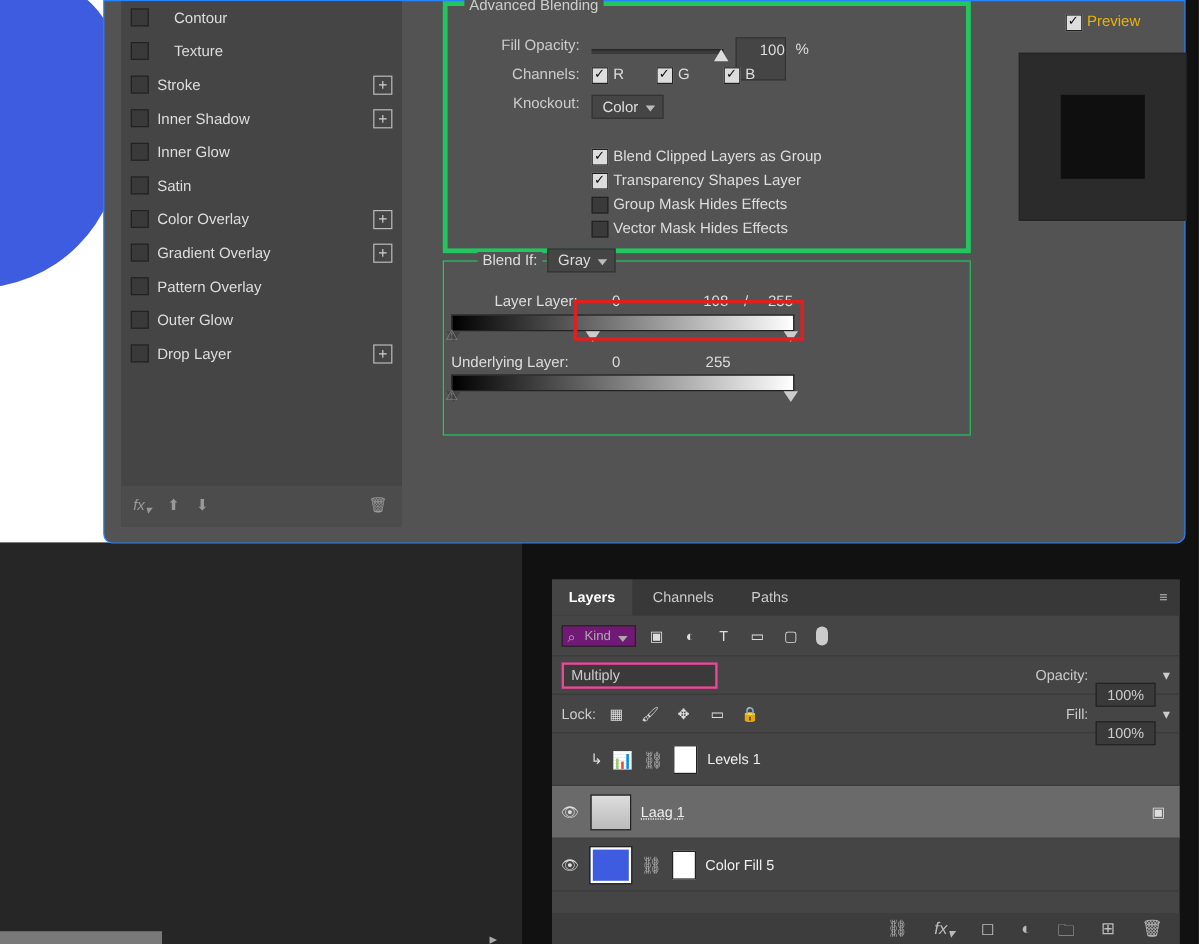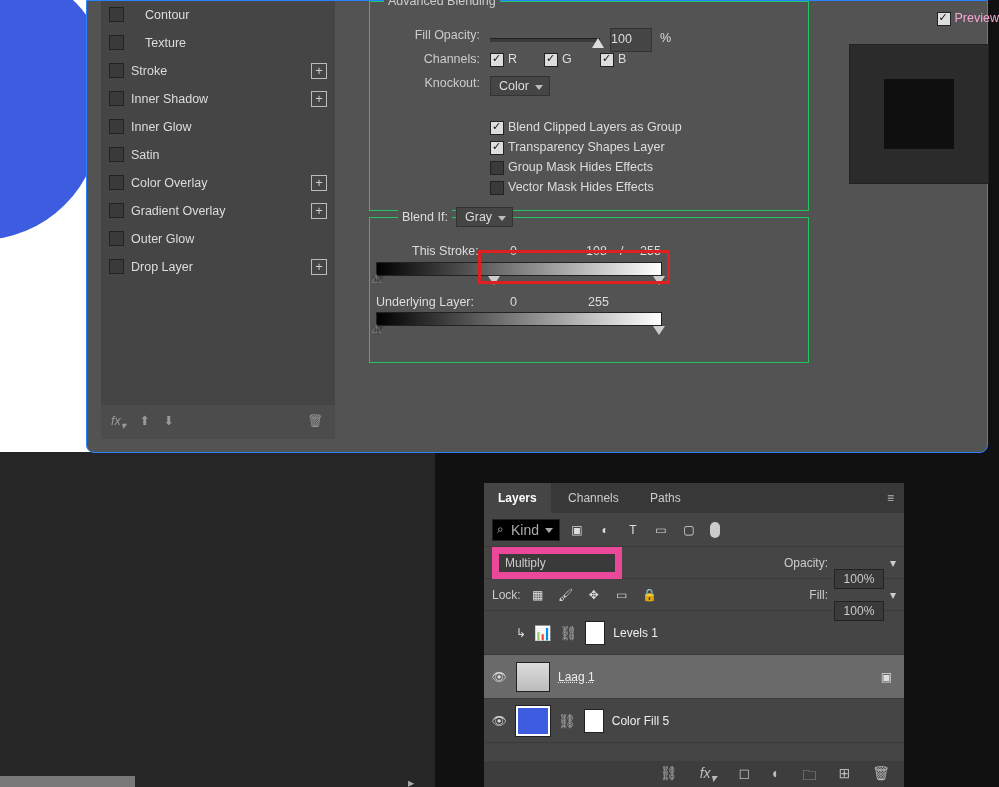--- a/index.html
+++ b/index.html
@@ -17,60 +17,60 @@
 
   .fx-list { position:absolute; left:14px; top:0; width:234px; height:438px; background:#454545; }
   .fx-item { height:28px; line-height:28px; padding-left:30px; position:relative; color:#ddd; }
   .fx-item.sub { padding-left:44px; }
   .fx-check { position:absolute; left:8px; top:6px; width:15px; height:15px; border:1px solid #222; background:#3a3a3a; }
   .fx-plus  { position:absolute; right:8px; top:6px; width:16px; height:16px; border:1px solid #bbb; text-align:center; line-height:14px; font-size:13px; color:#ccc; }
   .fx-footer{ position:absolute; left:0; bottom:0; width:100%; height:34px; background:#4c4c4c; color:#999; }
   .fx-footer span{ display:inline-block; margin:8px 0 0 10px; }
 
   
-  .adv  { position:absolute; left:282px; top:0; width:440px; height:210px; border:1px solid #22c55e; }
+  .adv  { position:absolute; left:282px; top:0; width:440px; height:210px; border:4px solid #22c55e; }
   .adv-title{ position:absolute; left:14px; top:-8px; background:#535353; padding:0 4px; color:#ccc; }
   .row  { position:absolute; left:0; width:100%; height:24px; }
   .lbl  { display:inline-block; text-align:right; color:#ccc; }
   .slider-track{ position:absolute; height:4px; background:#3a3a3a; border-top:1px solid #222; }
   .slider-thumb{ position:absolute; width:0; height:0; border-left:6px solid transparent; border-right:6px solid transparent; border-bottom:10px solid #ddd; }
-  .numbox{ display:inline-block; background:#454545; border:1px solid #333; width:42px; height:24px; text-align:left; line-height:20px; }
+  .numbox{ display:inline-block; background:#454545; border:1px solid #333; width:42px; height:36px; text-align:right; line-height:20px; }
   .chk { display:inline-block; width:14px; height:14px; border:1px solid #222; background:#ddd; vertical-align:middle; position:relative; margin-right:4px; }
   .chk::after{ content:"✓"; color:#111; font-size:11px; position:absolute; left:1px; top:-2px; }
   .chk.off::after{ content:""; }
   .chk.off{ background:#3a3a3a; border:1px solid #222; }
   .dd { display:inline-block; background:#454545; border:1px solid #333; padding:2px 20px 2px 8px; position:relative; }
   .dd::after{ content:""; position:absolute; right:6px; top:8px; border-left:4px solid transparent; border-right:4px solid transparent; border-top:5px solid #bbb; }
 
   
   .bif { position:absolute; left:282px; top:216px; width:440px; height:146px; border:1px solid #22c55e; }
   .grad-track{ position:absolute; height:14px; background:linear-gradient(to right,#000,#fff); border:1px solid #222; }
   .tri-down{ position:absolute; width:0; height:0; border-left:6px solid transparent; border-right:6px solid transparent; border-top:9px solid #ccc; }
   .tri-ex { position:absolute; color:#888; font-size:12px; }
   .redbox { position:absolute; border:3px solid #e02020; }
 
   
   .preview-wrap{ position:absolute; left:752px; top:10px; width:160px; }
-  .preview-chk { text-align:right; color:#f9a8d4; }
+  .preview-chk { text-align:center; color:#eab308; }
   .preview-box { margin:18px auto 0; width:140px; height:140px; background:#2b2b2b; border:1px solid #222; display:flex; align-items:center; justify-content:center; }
   .preview-swatch{ width:70px; height:70px; background:#0f0f0f; }
 
   
-  .lp { position:absolute; left:484px; top:483px; width:420px; height:304px; background:#454545; font-size:12px; }
+  .lp { position:absolute; left:460px; top:483px; width:523px; height:304px; background:#454545; font-size:12px; }
   .lp-tabs{ height:30px; background:#383838; }
   .lp-tab{ display:inline-block; padding:8px 14px; color:#ccc; }
   .lp-tab.active{ background:#454545; color:#fff; font-weight:600; }
   .lp-menu{ float:right; color:#bbb; padding:8px 10px; }
   .lp-row{ height:32px; padding:4px 8px; border-bottom:1px solid #3a3a3a; display:flex; align-items:center; gap:6px; color:#ccc; }
   .lp-row.filter{ height:34px; }
-  .kind-dd{ background:#000000; border:1px solid #222; padding:2px 20px 2px 18px; position:relative; font-size:14px; color:#aaa; }
+  .kind-dd{ background:#701a75; border:1px solid #222; padding:2px 20px 2px 18px; position:relative; font-size:11px; color:#aaa; }
   .kind-dd::before{ content:"⌕"; position:absolute; left:4px; top:2px; color:#aaa; font-size:12px;}
   .kind-dd::after{ content:""; position:absolute; right:6px; top:8px; border-left:4px solid transparent; border-right:4px solid transparent; border-top:5px solid #aaa; }
   .pill{ width:22px; height:22px; display:inline-flex; align-items:center; justify-content:center; color:#ddd; }
-  .lp-mode{ background:#3a3a3a; border:7px solid #ec4899; width:130px; padding:2px 6px; }
+  .lp-mode{ background:#3a3a3a; border:2px solid #ec4899; width:130px; padding:2px 6px; }
   .lp-op  { background:#3a3a3a; border:1px solid #222; width:50px; text-align:center; padding:2px;margin-top:32px; }
   .lp-layers{ }
   .lp-layer{ height:44px; display:flex; align-items:center; gap:8px; padding:0 6px; border-bottom:1px solid #3a3a3a; }
   .lp-layer.sel{ background:#6a6a6a; }
   .eye{ color:#ddd; width:18px; text-align:center; }
   .thumb{ width:34px; height:30px; background:#fff; border:1px solid #222; }
   .thumb.blue{ background:#3d5ce0; border:2px solid #fff; outline:1px solid #222;}
   .thumb.grey{ background:linear-gradient(to bottom,#ddd,#bbb); }
   .mask{ width:20px; height:24px; background:#fff; border:1px solid #222; }
   .link{ color:#bbb; font-size:14px; }
@@ -92,20 +92,21 @@
 
   <div class="fx-list">
     <div class="fx-item sub"><span class="fx-check"></span><span>Contour</span></div>
     <div class="fx-item sub"><span class="fx-check"></span><span>Texture</span></div>
     <div class="fx-item"><span class="fx-check"></span><span>Stroke</span><span class="fx-plus">+</span></div>
     <div class="fx-item"><span class="fx-check"></span><span>Inner Shadow</span><span class="fx-plus">+</span></div>
     <div class="fx-item"><span class="fx-check"></span><span>Inner Glow</span></div>
     <div class="fx-item"><span class="fx-check"></span><span>Satin</span></div>
     <div class="fx-item"><span class="fx-check"></span><span>Color Overlay</span><span class="fx-plus">+</span></div>
     <div class="fx-item"><span class="fx-check"></span><span>Gradient Overlay</span><span class="fx-plus">+</span></div>
+    <div class="fx-item"><span class="fx-check"></span><span>Pattern Overlay</span></div>
     <div class="fx-item"><span class="fx-check"></span><span>Outer Glow</span></div>
     <div class="fx-item"><span class="fx-check"></span><span>Drop Layer</span><span class="fx-plus">+</span></div>
 
     <div class="fx-footer">
       <span style="font-style:italic">fx<sub>▾</sub></span>
       <span>⬆</span>
       <span>⬇</span>
       <span style="float:right; margin-right:12px">🗑</span>
     </div>
   </div>
@@ -136,21 +137,21 @@
     <div class="row" style="top:118px; left:120px"><span class="chk"></span><span>Blend Clipped Layers as Group</span></div>
     <div class="row" style="top:138px; left:120px"><span class="chk"></span><span>Transparency Shapes Layer</span></div>
     <div class="row" style="top:158px; left:120px"><span class="chk off"></span><span>Group Mask Hides Effects</span></div>
     <div class="row" style="top:178px; left:120px"><span class="chk off"></span><span>Vector Mask Hides Effects</span></div>
   </div>
 
   <div class="bif">
     <span style="position:absolute; left:28px; top:-8px; background:#535353; padding:0 4px">Blend If:</span>
     <span class="dd" style="position:absolute; left:86px; top:-11px">Gray</span>
 
-    <span style="position:absolute; left:42px; top:26px">This Stroke:</span>
+    <span style="position:absolute; left:42px; top:26px">Layer Layer:</span>
     <span style="position:absolute; left:140px; top:26px">0</span>
     <span style="position:absolute; left:216px; top:26px">108</span>
     <span style="position:absolute; left:250px; top:26px">/</span>
     <span style="position:absolute; left:270px; top:26px">255</span>
 
     <div class="grad-track" style="left:6px; top:44px; width:286px"></div>
     <span class="tri-down" style="left:2px; top:58px; border-top-color:#444"></span>
     <span class="tri-ex" style="left:1px; top:54px">⚠</span>
     <span class="tri-down" style="left:118px; top:58px"></span>
     <span class="tri-down" style="left:283px; top:58px"></span>

